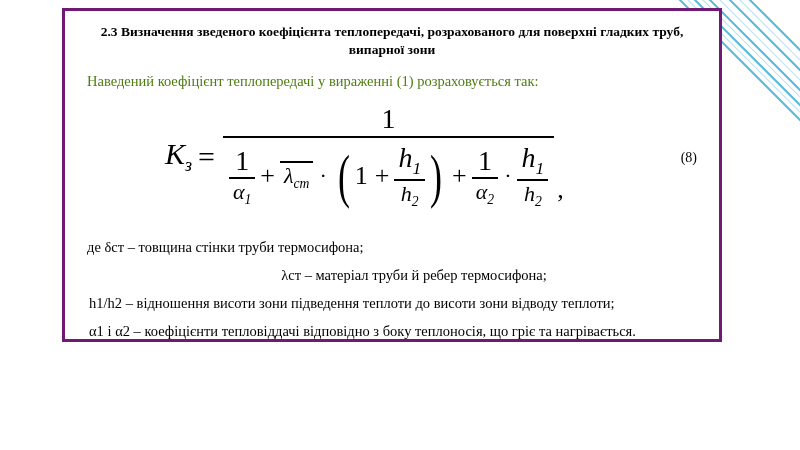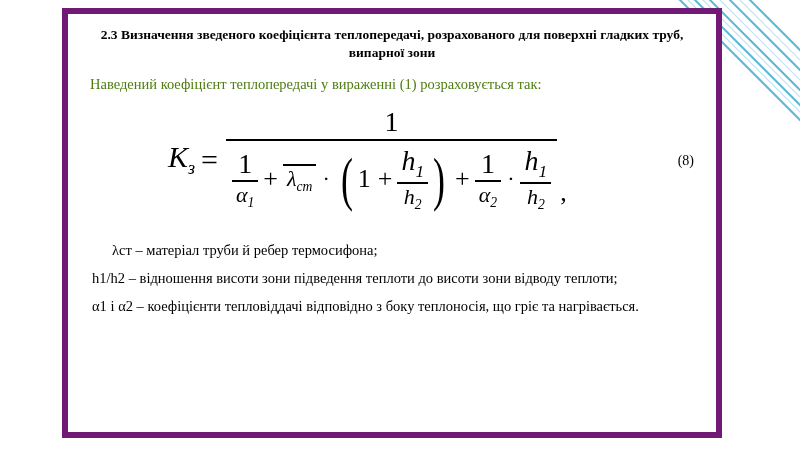--- a/index.html
+++ b/index.html
@@ -25,23 +25,23 @@
     overflow: hidden;
     pointer-events: none;
   }
   .deco svg { display: block; }
 
   .slide {
     position: absolute;
     left: 62px;
     top: 8px;
     width: 660px;
-    height: 430px;
+    height: 334px;
     background: #ffffff;
-    border: 6px solid #701a75;
+    border: 3px solid #701a75;
     box-sizing: border-box;
   }
 
   .title {
     margin: 12px 28px 2px 28px;
     text-align: center;
     font-weight: bold;
     font-size: 13.5px;
     line-height: 1.35;
     color: #000000;
@@ -149,21 +149,21 @@
   
   .legend {
     margin: 6px 0 0 22px;
     font-size: 14.5px;
     color: #000;
   }
   .legend .row {
     margin-bottom: 9px;
     line-height: 1.3;
   }
-  .legend .indent { margin-left: 22px; }
+  .legend .indent { margin-left: 22px; text-align: center; }
   .legend .indent2 { margin-left: 2px; }
 </style>
 </head>
 <body>
 
 <div class="deco">
   <svg width="170" height="180" viewBox="0 0 170 180">
     <g stroke="#5bb8d8" stroke-width="2" fill="none">
       <line x1="40" y1="-10" x2="180" y2="130"></line>
       <line x1="55" y1="-10" x2="195" y2="130"></line>
@@ -248,18 +248,19 @@
         </span>
       </span>
 
       <span class="comma">,</span>
     </div>
 
     <div class="eqnum">(8)</div>
   </div>
 
   <div class="legend">
+    <div class="row">де  δст  – товщина стінки труби термосифона;</div>
     <div class="row indent">λст – матеріал труби й  ребер термосифона;</div>
     <div class="row indent2">h1/h2 – відношення висоти зони підведення теплоти до висоти зони відводу теплоти;</div>
     <div class="row indent2">α1 і α2 – коефіцієнти тепловіддачі відповідно з боку теплоносія, що гріє та нагрівається.</div>
   </div>
 
 </div>
 
 </body></html>

